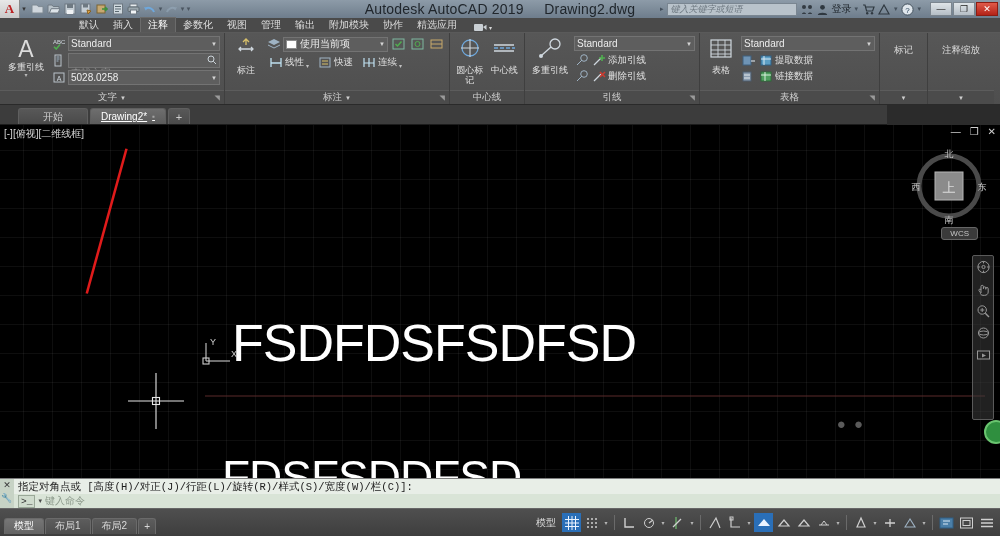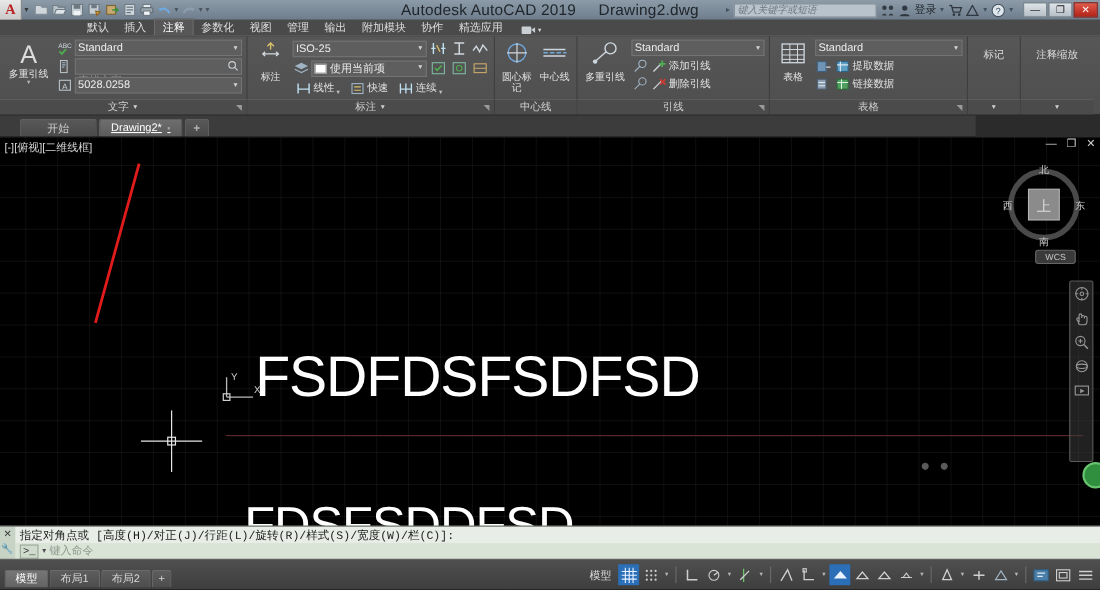--- a/index.html
+++ b/index.html
@@ -456,42 +456,20 @@
         <div class="bigbtn" style="width:34px">
           <span class="glyph">
             <svg width="24" height="22" viewBox="0 0 24 22">
                 <path d="M12 2v5M9 4l3-3 3 3" stroke="#d8c06a" fill="none" stroke-width="1.3"></path>
                 <path d="M5 11h14M7 9l-2 2 2 2M17 9l2 2-2 2" stroke="#cfd7de" fill="none" stroke-width="1.3"></path>
               </svg>
           </span>
           <span class="lbl">标注</span>
         </div>
         <div class="stack" style="flex:1">
-          <div class="rowitem">
-            <div class="combo" style="flex:1">
-              <span class="ctext">ISO-25</span>
-              <span class="carrow">▼</span>
-            </div>
-            <span class="iconbtn">
-              <svg width="15" height="14" viewBox="0 0 15 14">
-                  <path d="M3 2v10M12 2v10M1 7h4M10 7h4" stroke="#bfe0f0" stroke-width="1.3"></path>
-                  <path d="M6 4l3 6" stroke="#d8c06a" stroke-width="1.2"></path>
-                </svg>
-            </span>
-            <span class="iconbtn">
-              <svg width="15" height="14" viewBox="0 0 15 14">
-                  <path d="M3 2h9M3 12h9M7.5 2v10" stroke="#cfd7de" stroke-width="1.4"></path>
-                </svg>
-            </span>
-            <span class="iconbtn">
-              <svg width="15" height="14" viewBox="0 0 15 14">
-                  <path d="M1 9l3-4 3 5 3-6 4 5" stroke="#cfd7de" fill="none" stroke-width="1.3"></path>
-                </svg>
-            </span>
-          </div>
           <div class="rowitem">
             <span class="miniico">
               <svg width="14" height="13" viewBox="0 0 14 13">
                   <path d="M7 1l6 3-6 3-6-3z" fill="#9fb3c4"></path>
                   <path d="M1 7l6 3 6-3" fill="none" stroke="#9fb3c4"></path>
                 </svg>
             </span>
             <div class="combo" style="flex:1">
               <span style="width:11px;height:9px;background:#fff;border:1px solid #8c8c8c;margin-right:3px"></span>
               <span class="ctext">使用当前项</span>

